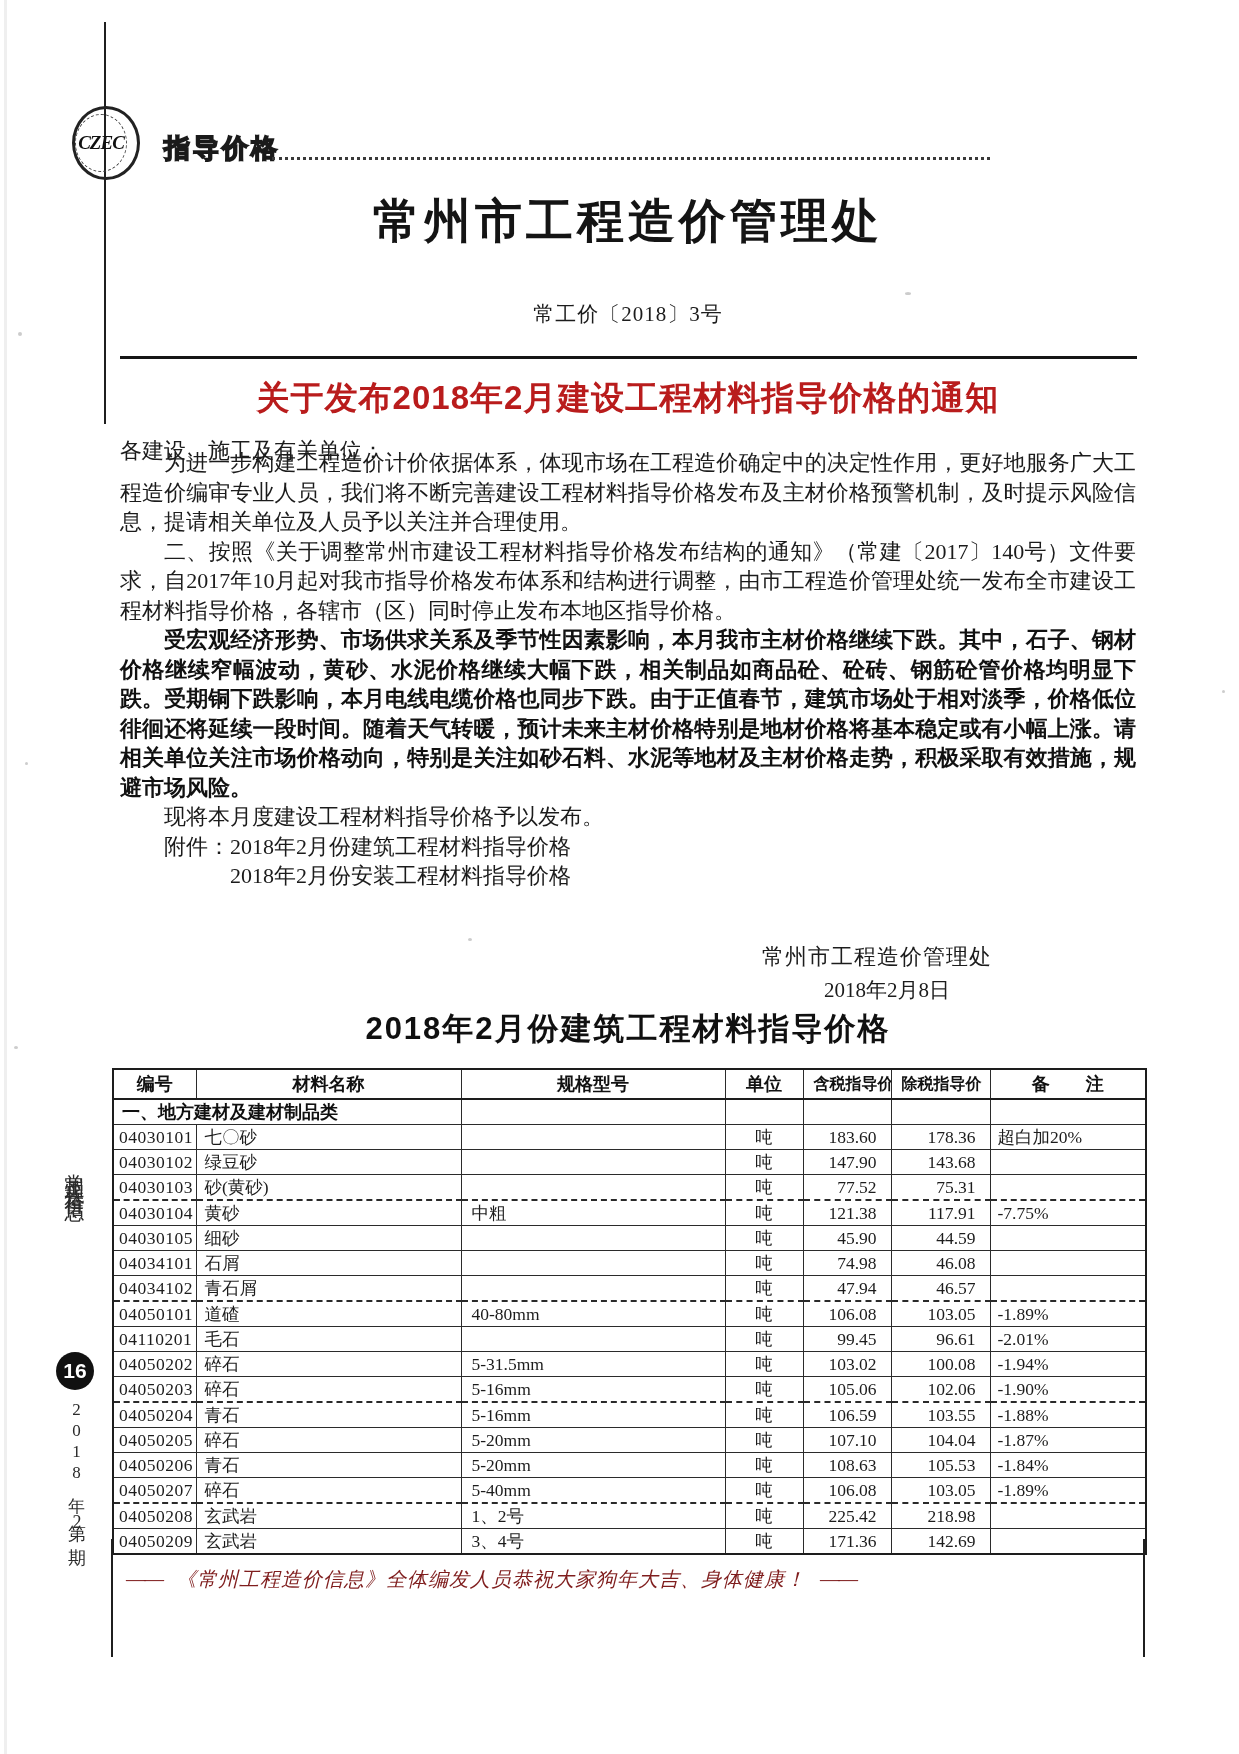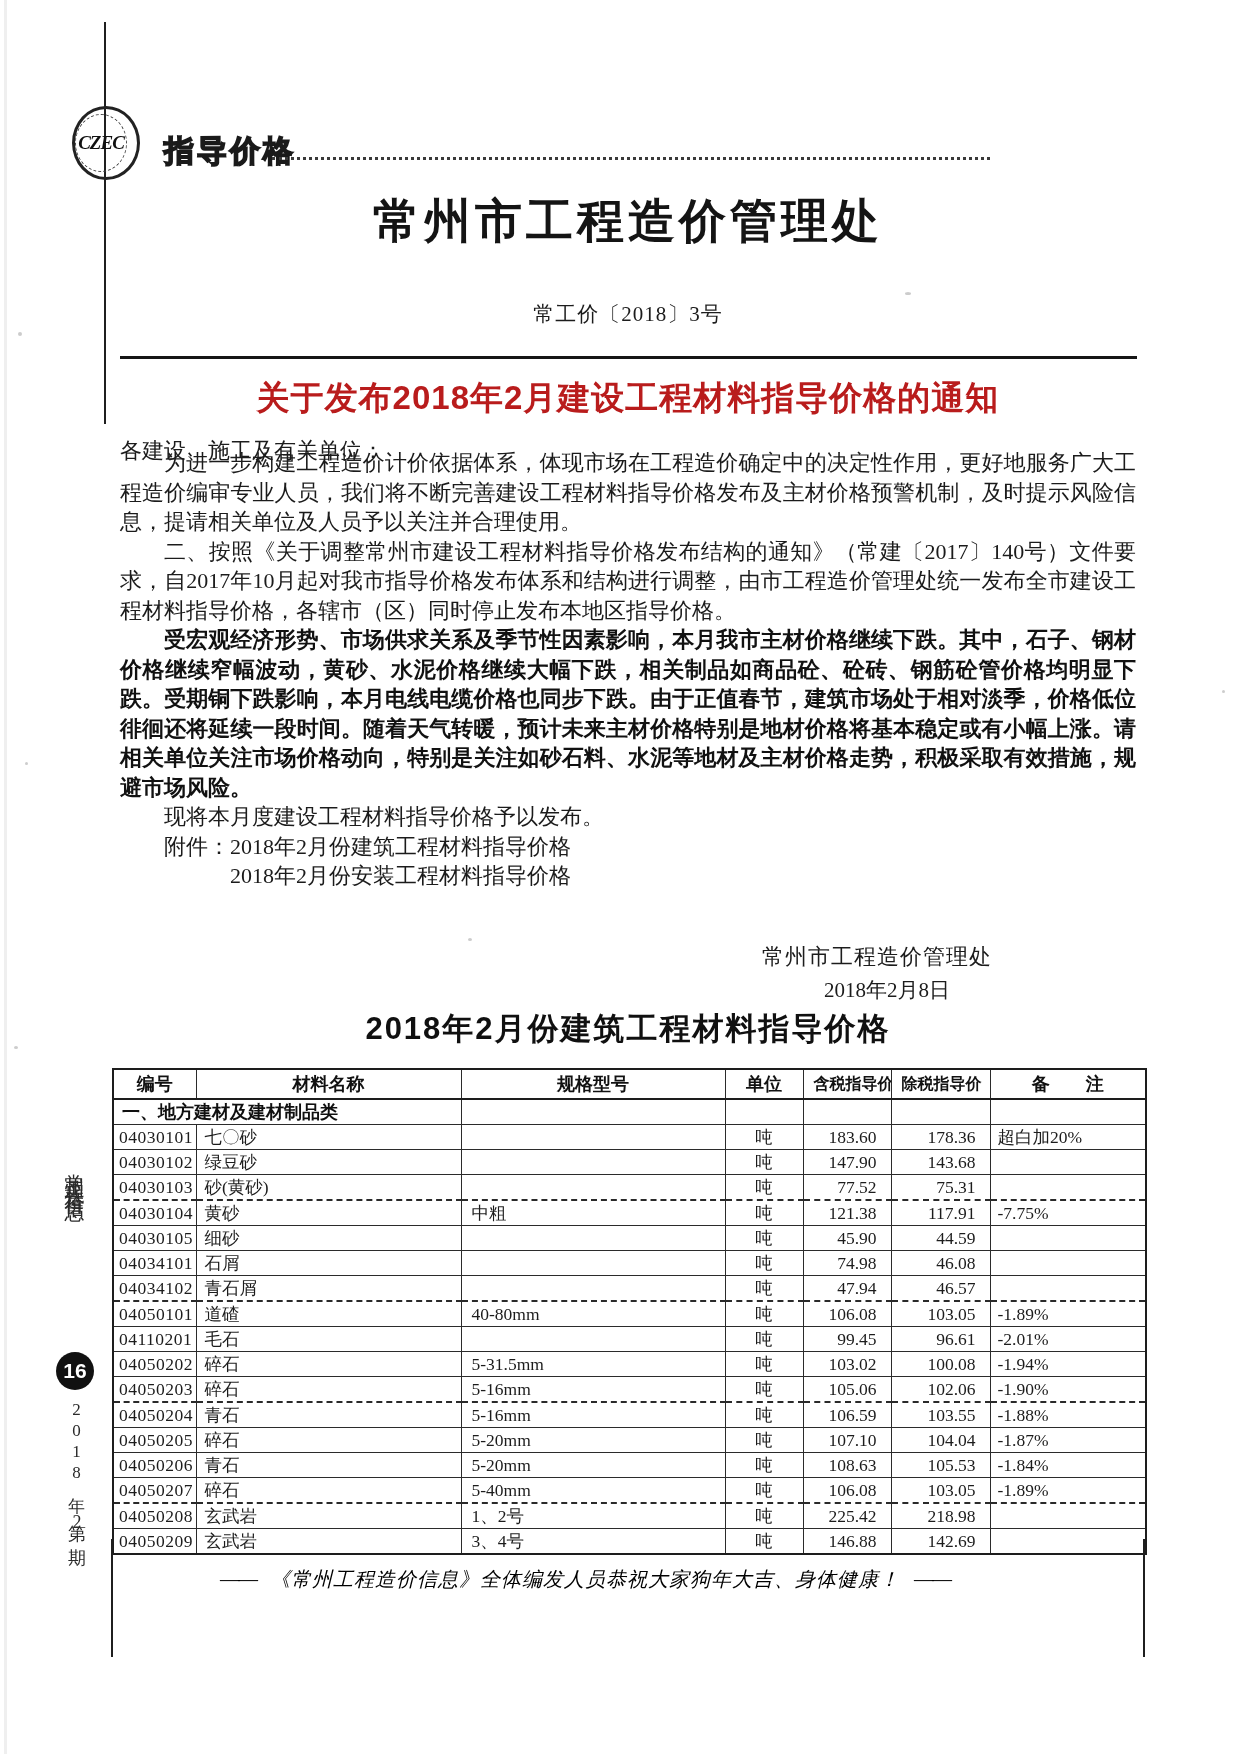--- a/index.html
+++ b/index.html
@@ -19,21 +19,21 @@
     position:absolute; left:72px; top:106px; width:68px; height:74px;
     border:3px solid #222; border-radius:50%; display:flex; align-items:center; justify-content:flex-start;
   }
   #logo .inner {
     width:52px; height:58px; border:1px dashed #444; border-radius:50%;
     display:flex; align-items:center; justify-content:center;
   }
   #logo .txt { font-family:"Liberation Serif", serif; font-weight:bold; font-style:italic; font-size:19px; letter-spacing:-1px; color:#111; }
   #masthead-label {
     position:absolute; left:164px; top:131px;
-    font-family:"Liberation Sans", sans-serif; font-size:30px; font-weight:900; letter-spacing:3px;
+    font-family:"Liberation Sans", sans-serif; font-size:26px; font-weight:900; letter-spacing:3px;
     color:#fcfcfc; -webkit-text-stroke:1.6px #1a1a1a;
   }
   #dotted-leader { position:absolute; left:272px; top:138px; width:718px; height:22px; border-bottom:3px dotted #3a3a3a; }
 
   #org-title {
     position:absolute; left:120px; top:190px; width:1016px; text-align:center;
     font-family:"Liberation Sans", sans-serif; font-weight:900; font-size:47px; letter-spacing:4px; color:#141414;
   }
   #doc-number { position:absolute; left:120px; top:300px; width:1016px; text-align:center; font-size:21px; letter-spacing:1px; }
   #divider-rule { position:absolute; left:120px; top:356px; width:1017px; height:3px; background:#161616; }
@@ -91,22 +91,22 @@
   #page-badge {
     position:absolute; left:56px; top:1352px; width:38px; height:38px; background:#111; border-radius:50%;
     color:#fff; font-family:"Liberation Sans", sans-serif; font-weight:bold; font-size:21px;
     display:flex; align-items:center; justify-content:center;
   }
   #issue-year { left:65px; top:1400px; font-size:17px; letter-spacing:2px; }
   #issue-number { left:65px; top:1510px; font-size:18px; letter-spacing:2px; }
 
   
   #footer-line {
-    position:absolute; left:112px; top:1566px; width:852px; text-align:right;
-    font-size:20px; font-style:italic; color:#000000; letter-spacing:1px;
+    position:absolute; left:112px; top:1566px; width:852px; text-align:left;
+    font-size:20px; font-style:italic; color:#7f1d1d; letter-spacing:1px;
   }
   #footer-line .dash { font-style:normal; letter-spacing:-2px; margin:0 14px; }
 </style>
 </head>
 <body>
 
 <div id="page">
 
   <div class="scan-streak"></div>
   <div class="speck" style="left:18px;top:332px;width:4px;height:4px;"></div>
@@ -317,21 +317,21 @@
           <td class="c3">吨</td>
           <td class="c4">225.42</td>
           <td class="c5">218.98</td>
           <td class="c6"></td>
         </tr>
         <tr>
           <td class="c0">04050209</td>
           <td class="c1">玄武岩</td>
           <td class="c2">3、4号</td>
           <td class="c3">吨</td>
-          <td class="c4">146.88</td>
+          <td class="c4">171.36</td>
           <td class="c5">142.69</td>
           <td class="c6"></td>
         </tr>
       </tbody>
   </table>
 
   <div class="vrule" style="left:111px;top:1539px;width:2px;height:118px;"></div>
   <div class="vrule" style="left:1143px;top:1539px;width:2px;height:118px;"></div>
 
   <div id="journal-name" class="v-text">常州工程造价信息</div>

